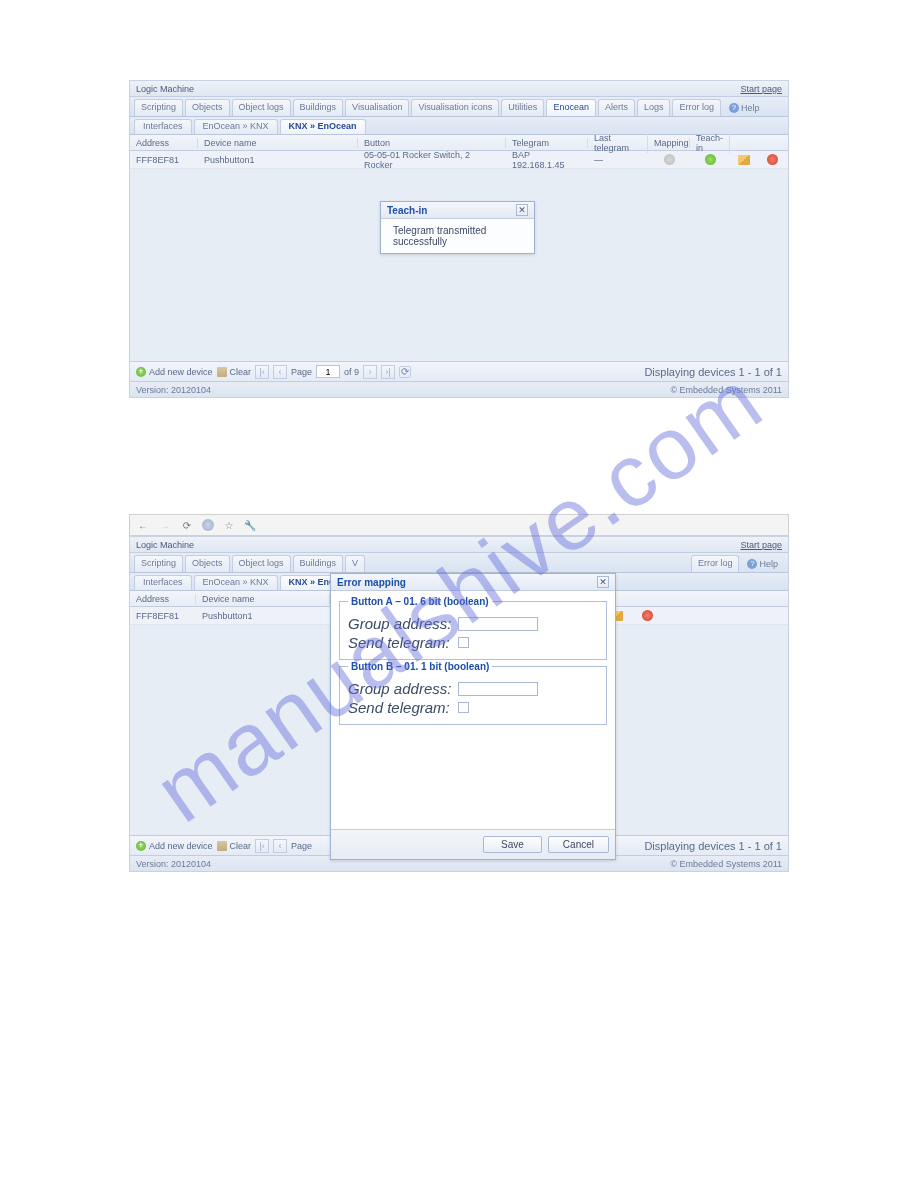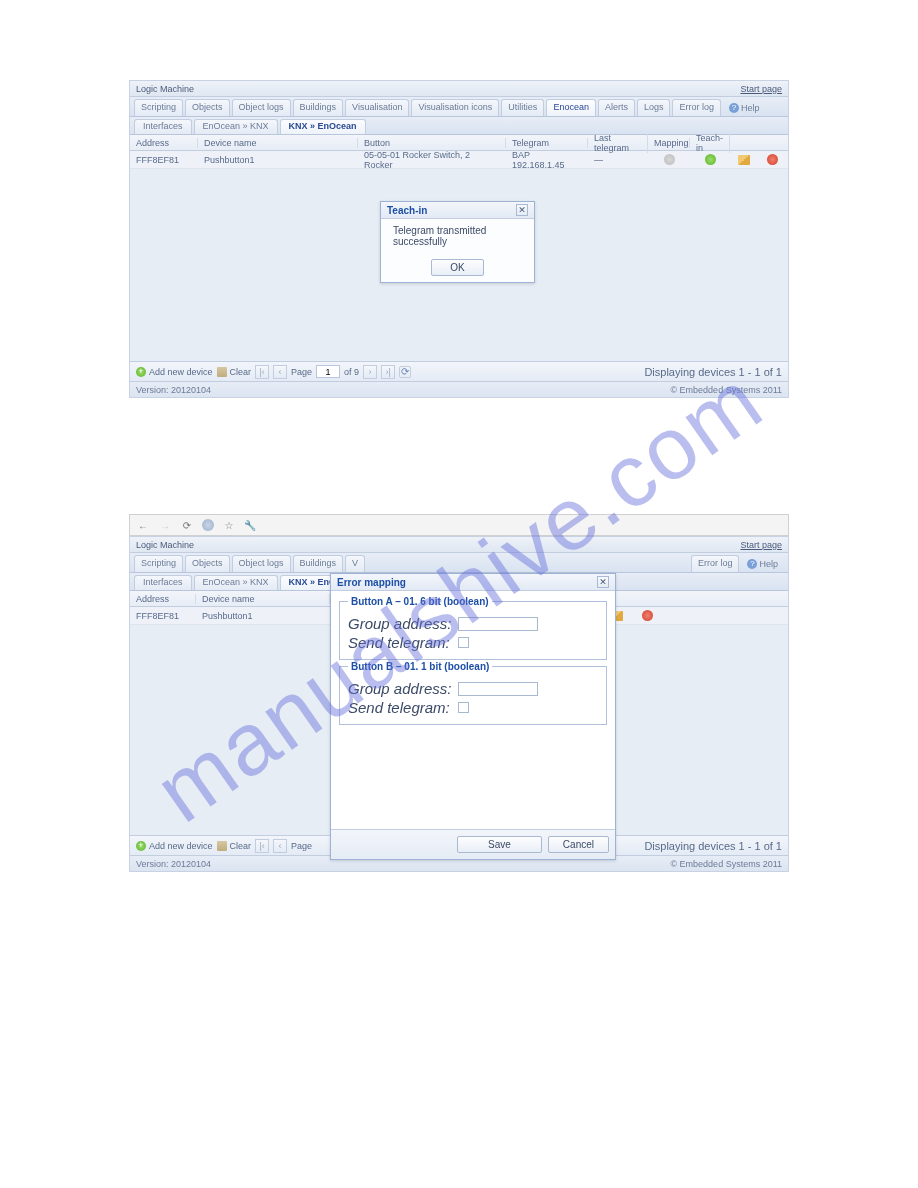--- a/index.html
+++ b/index.html
@@ -129,23 +129,20 @@
       </div>
   </div>
 
   <div class="gridbody">
     <div class="modal" style="left:250px; top:32px; width:155px;">
       <div class="modal-head">
         <span class="modal-title">Teach-in</span>
         <span class="modal-close">✕</span>
       </div>
       <div class="modal-body">Telegram transmitted successfully</div>
-      <div class="modal-foot">
-        <button class="btn">OK</button>
-      </div>
     </div>
   </div>
 
   <div class="bottombar">
     <div class="left">
       <div class="addbtn">
         <span class="addicon">+</span>
         <span>Add new device</span>
       </div>
       <div class="clearbtn">
@@ -272,21 +269,21 @@
           <input class="tinput" style="">
         </div>
         <div class="frow" style="margin-bottom:0;">
           <span class="flabel">Send telegram:</span>
           <span class="cbox"></span>
         </div>
       </div>
       <div style="height:96px;"></div>
     </div>
     <div class="modal-foot-right">
-      <button class="btn" style="padding:2px 30px;">Save</button>
+      <button class="btn" style="padding:2px 17px;">Save</button>
       <button class="btn" style="padding:2px 14px;">Cancel</button>
     </div>
   </div>
 
   <div class="bottombar">
     <div class="left">
       <div class="addbtn">
         <span class="addicon">+</span>
         <span>Add new device</span>
       </div>

